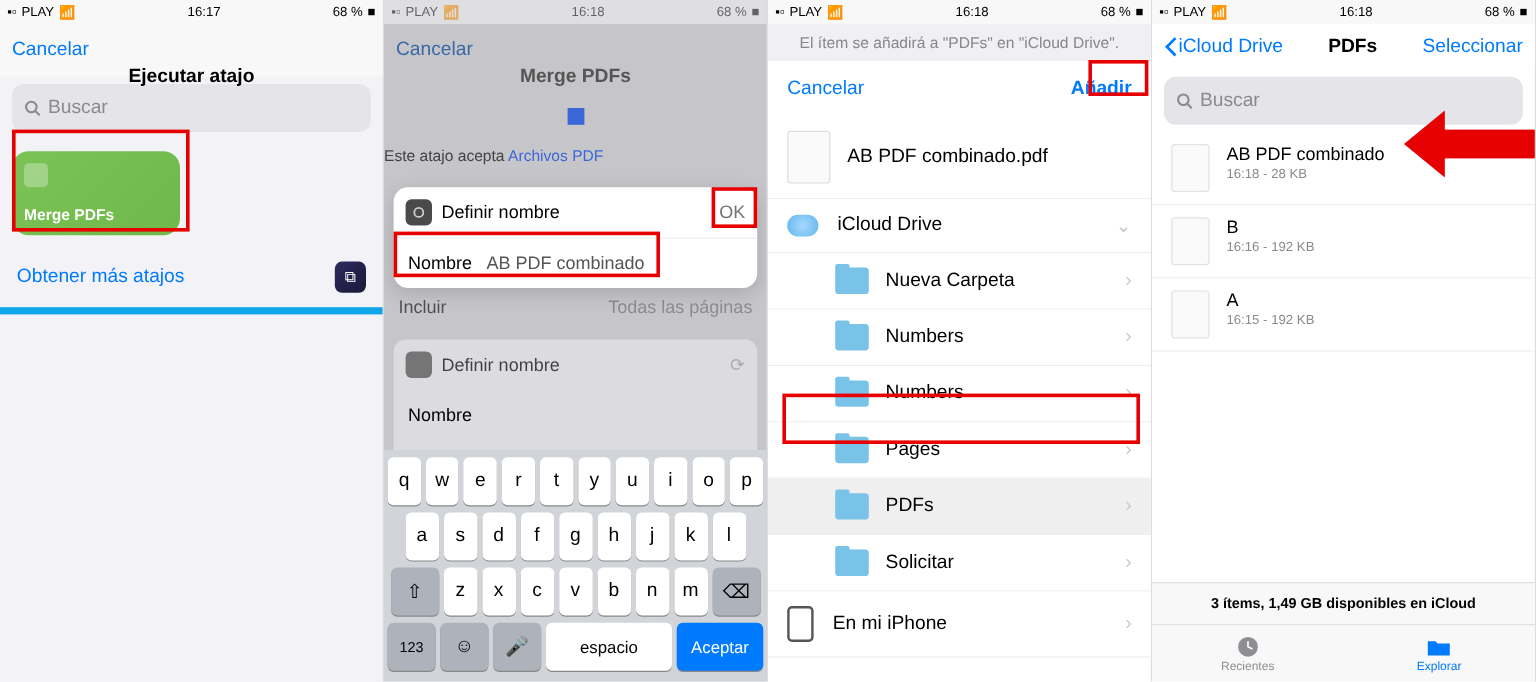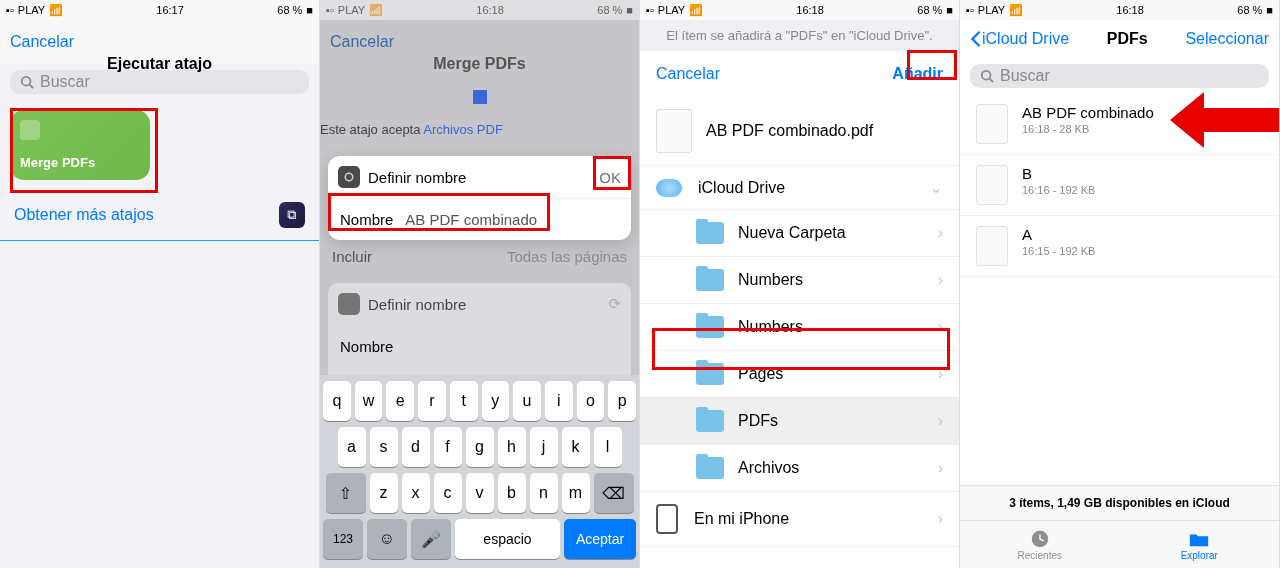--- a/index.html
+++ b/index.html
@@ -5,27 +5,27 @@
 * { margin: 0; padding: 0; box-sizing: border-box; font-family: -apple-system, "Helvetica Neue", Arial, sans-serif; }
 body { background: #fff; width: 1280px; height: 568px; display: flex; overflow: hidden; }
 .phone { width: 320px; height: 568px; background: #f2f2f7; position: relative; border-right: 1px solid #ddd; overflow: hidden; }
 .status-bar { height: 20px; background: #f8f8f8; display: flex; align-items: center; justify-content: space-between; padding: 0 6px; font-size: 11px; font-weight: 500; }
 .status-bar.dim { opacity: .5; }
 .status-left, .status-right { display: flex; align-items: center; gap: 4px; }
 .navbar { height: 44px; display: flex; align-items: center; justify-content: space-between; padding: 0 10px; background: #f8f8f8; }
 .navbar .left { color: #007aff; font-size: 16px; }
 .navbar .center { font-weight: 600; font-size: 16px; position: absolute; left: 50%; transform: translateX(-50%); margin-top: 44px; }
 .navbar .right { color: #007aff; font-size: 16px; }
-.search { margin: 6px 10px; background: #e4e4e9; border-radius: 10px; height: 24px; display: flex; align-items: center; padding: 0 10px; color: #8a8a8e; font-size: 16px; }
+.search { margin: 6px 10px; background: #e4e4e9; border-radius: 10px; height: 40px; display: flex; align-items: center; padding: 0 10px; color: #8a8a8e; font-size: 16px; }
 .search svg { margin-right: 6px; }
 .tile-wrap { padding: 10px; }
 .tile { width: 140px; height: 70px; background: linear-gradient(135deg,#7cc356,#6fb84a); border-radius: 14px; color: #fff; padding: 10px; display: flex; flex-direction: column; justify-content: space-between; }
 .tile-icon { width: 20px; height: 20px; background: rgba(255,255,255,.3); border-radius: 4px; }
 .tile-label { font-size: 13px; font-weight: 600; }
-.link-row { padding: 12px 14px; color: #007aff; font-size: 16px; display: flex; justify-content: space-between; align-items: center; border-bottom: 1px solid #0ea5e9; }
+.link-row { padding: 12px 14px; color: #007aff; font-size: 16px; display: flex; justify-content: space-between; align-items: center; border-bottom: 6px solid #0ea5e9; }
 .shortcuts-badge { width: 26px; height: 26px; border-radius: 6px; background: linear-gradient(135deg,#2d2b5f,#1a1838); display: flex; align-items: center; justify-content: center; color: #fff; font-size: 13px; }
 .hl { position: absolute; border: 3px solid #e60000; pointer-events: none; }
 .overlay-dim { position: absolute; inset: 0; background: rgba(0,0,0,.18); }
 .banner { background: #f3f3f6; text-align: left; font-size: 13px; color: #444; padding: 26px 0 16px; }
 .sheet { position: absolute; left: 8px; right: 8px; background: #fff; border-radius: 12px; box-shadow: 0 4px 16px rgba(0,0,0,.15); }
 .sheet-head { display: flex; align-items: center; padding: 10px; font-size: 15px; }
 .gear { width: 22px; height: 22px; border-radius: 5px; background: #4a4a4a; margin-right: 8px; display: flex; align-items: center; justify-content: center; }
 .ok { margin-left: auto; color: #737373; font-weight: 400; }
 .sheet-row { display: flex; padding: 12px; border-top: 1px solid #eee; font-size: 15px; }
 .sheet-row .lab { color: #000; margin-right: 12px; }
@@ -254,21 +254,21 @@
         <span>Pages</span>
         <span class="chev">›</span>
       </div>
       <div class="loc-row" style="background: rgb(239, 239, 239);">
         <div class="folder-ico"></div>
         <span>PDFs</span>
         <span class="chev">›</span>
       </div>
       <div class="loc-row">
         <div class="folder-ico"></div>
-        <span>Archivos</span>
+        <span>Solicitar</span>
         <span class="chev">›</span>
       </div>
     </div>
   <div class="loc-row">
     <div class="device-ico"></div>
     <span>En mi iPhone</span>
     <span class="chev">›</span>
   </div>
   <div class="hl" style="top:50px;left:267px;width:50px;height:30px"></div>
   <div class="hl" style="top:328px;left:12px;width:298px;height:42px"></div>

